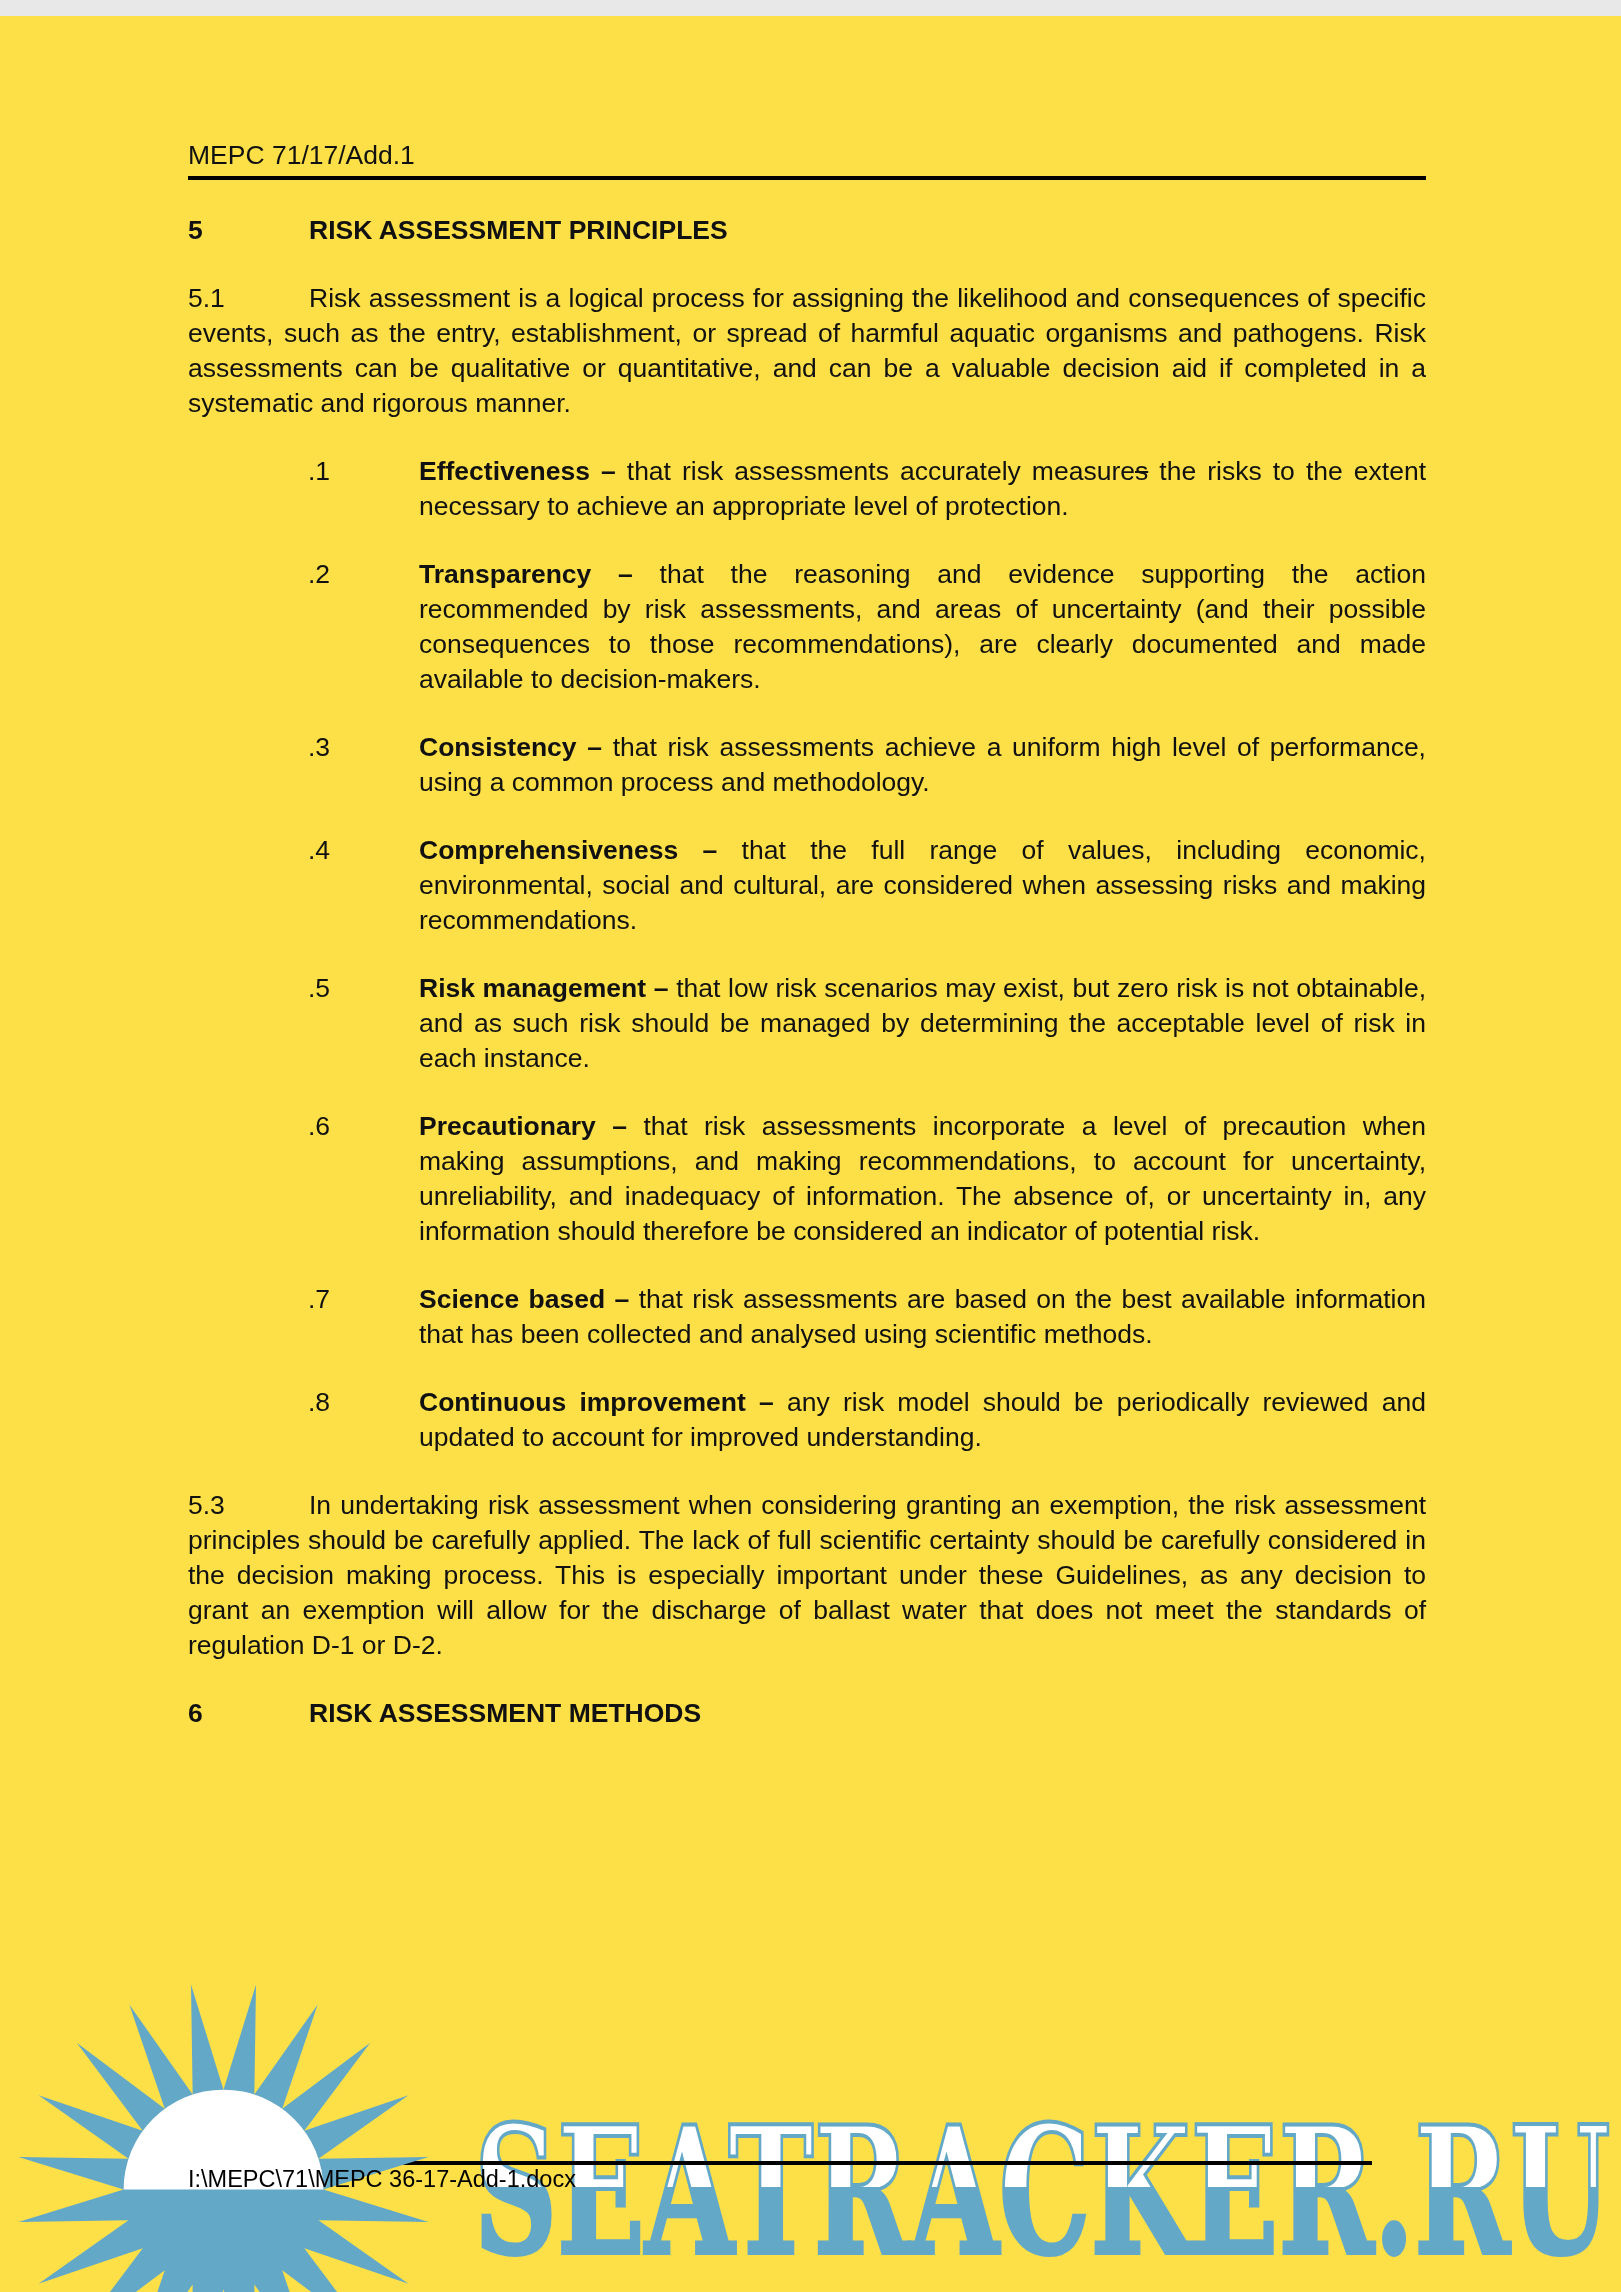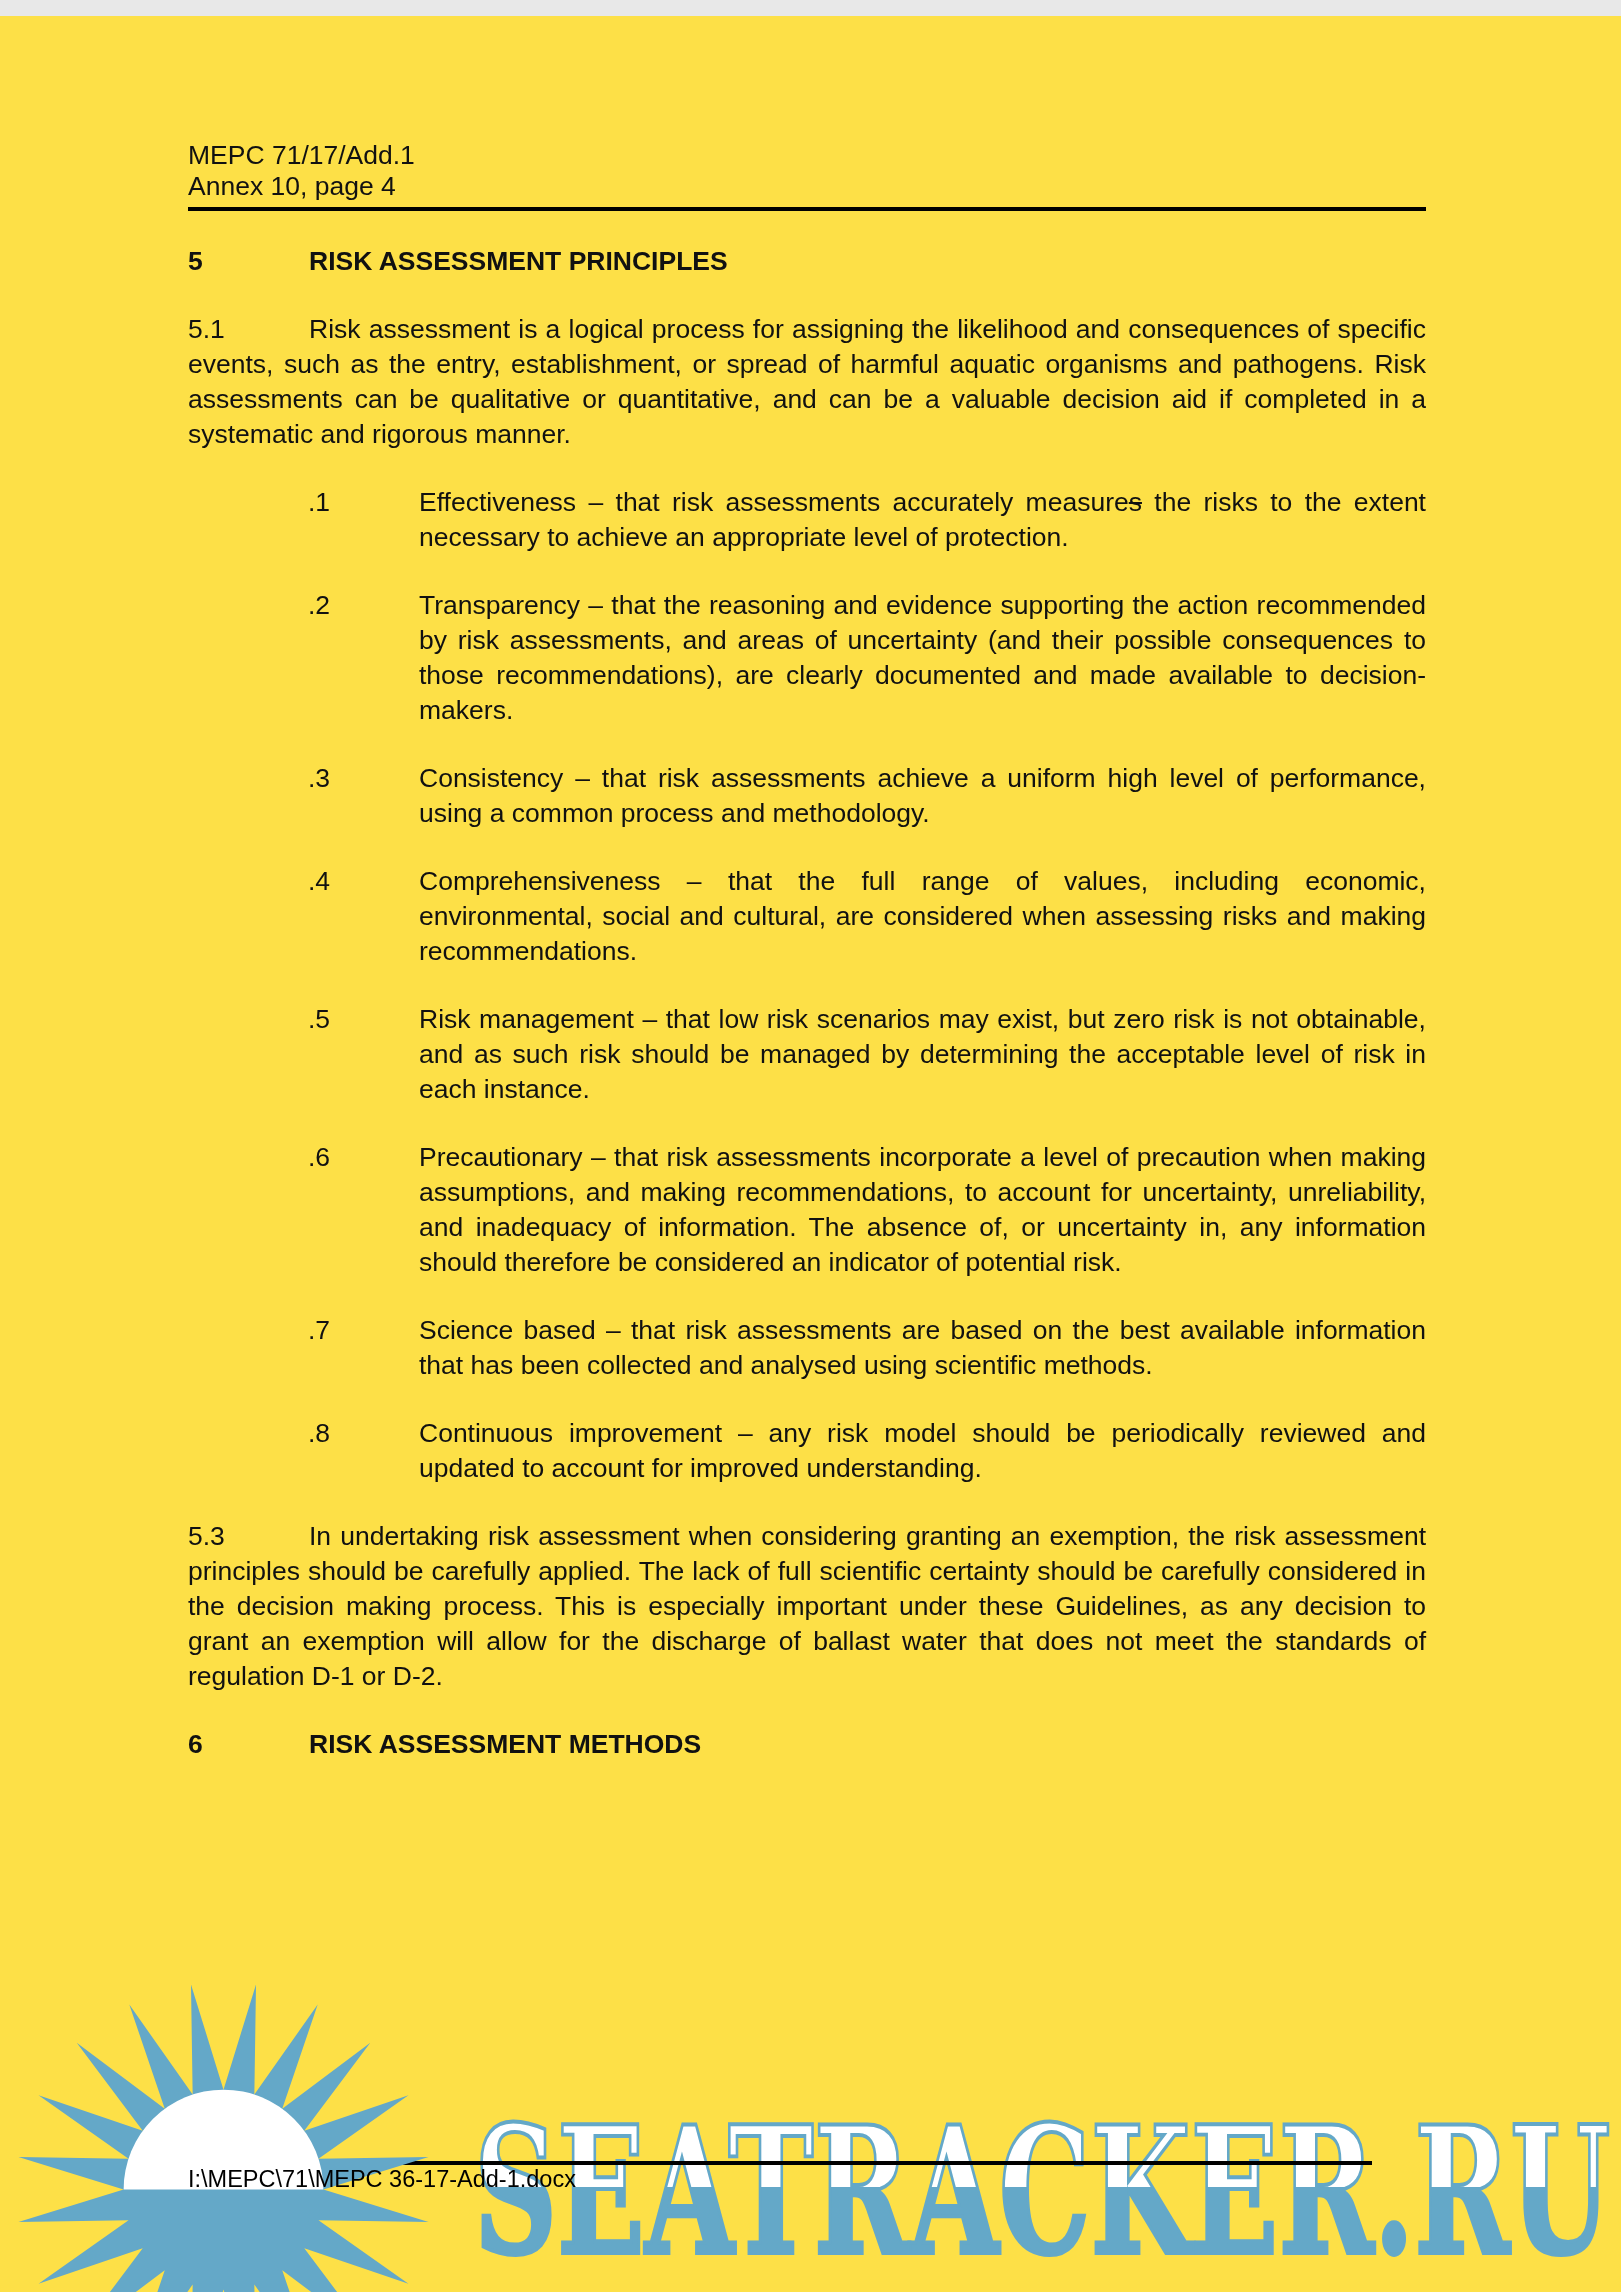--- a/index.html
+++ b/index.html
@@ -19,21 +19,21 @@
   }
   .hdr{font-size:26.5px;line-height:31px;}
   .rule{height:3.9px;background:#000;margin-top:4.9px;}
   .blocks{font-size:26.5px;line-height:35px;}
   .block{position:relative;margin-top:33px;text-align:justify;}
   .block .num{position:absolute;left:0;top:0;text-indent:0;}
   .heading,.subheading{font-weight:bold;text-align:left;}
   .heading,.subheading,.para{text-indent:121px;}
   .item{margin-left:231px;text-indent:0;}
   .item .num{left:-111px;font-weight:normal;}
-  .item .ititle{font-weight:normal;}
+  .item .ititle{font-weight:bold;}
   .strike{text-decoration:line-through;text-decoration-thickness:2px;}
 
   
   .wm-letters{position:absolute;left:470px;top:2078px;z-index:1;}
   .footer-rule{position:absolute;left:188px;top:2145px;width:1184px;height:3.9px;background:#000;z-index:3;}
   .sun{position:absolute;left:11.8px;top:1962px;z-index:4;}
   .footer-text{position:absolute;left:188px;top:2150px;font-size:23.5px;line-height:27.4px;z-index:5;color:#000;}
   .scan-bar{position:absolute;left:478px;top:2284px;width:1143px;height:8.8px;background:#1a1a1a;z-index:6;}
 
   .wm-top{fill:#ffffff;stroke:var(--wm,#64a8c8);stroke-width:4px;}
@@ -42,21 +42,20 @@
   .sun-shape{fill:var(--wm,#64a8c8);}
 </style>
 </head>
 <body>
 
 <div class="page">
 
   <div class="content">
     <div class="hdr">
       <div>MEPC 71/17/Add.1</div>
-      <div>Annex 10, page 4</div>
     </div>
     <div class="rule"></div>
     <div class="blocks">
         <div class="block heading"><span class="num">5</span><span>RISK ASSESSMENT PRINCIPLES</span></div>
         <div class="block para"><span class="num">5.1</span><span>Risk assessment is a logical process for assigning the likelihood and consequences of specific events, such as the entry, establishment, or spread of harmful aquatic organisms and pathogens. Risk assessments can be qualitative or quantitative, and can be a valuable decision aid if completed in a systematic and rigorous manner.</span></div>
         <div class="block item"><span class="num">.1</span><span class="ititle">Effectiveness –</span> <span>that risk assessments accurately measure</span><span class="strike">s</span><span> the risks to the extent necessary to achieve an appropriate level of protection.</span></div>
         <div class="block item"><span class="num">.2</span><span class="ititle">Transparency –</span> <span>that the reasoning and evidence supporting the action recommended by risk assessments, and areas of uncertainty (and their possible consequences to those recommendations), are clearly documented and made available to decision-makers.</span></div>
         <div class="block item"><span class="num">.3</span><span class="ititle">Consistency –</span> <span>that risk assessments achieve a uniform high level of performance, using a common process and methodology.</span></div>
         <div class="block item"><span class="num">.4</span><span class="ititle">Comprehensiveness –</span> <span>that the full range of values, including economic, environmental, social and cultural, are considered when assessing risks and making recommendations.</span></div>
         <div class="block item"><span class="num">.5</span><span class="ititle">Risk management –</span> <span>that low risk scenarios may exist, but zero risk is not obtainable, and as such risk should be managed by determining the acceptable level of risk in each instance.</span></div>

